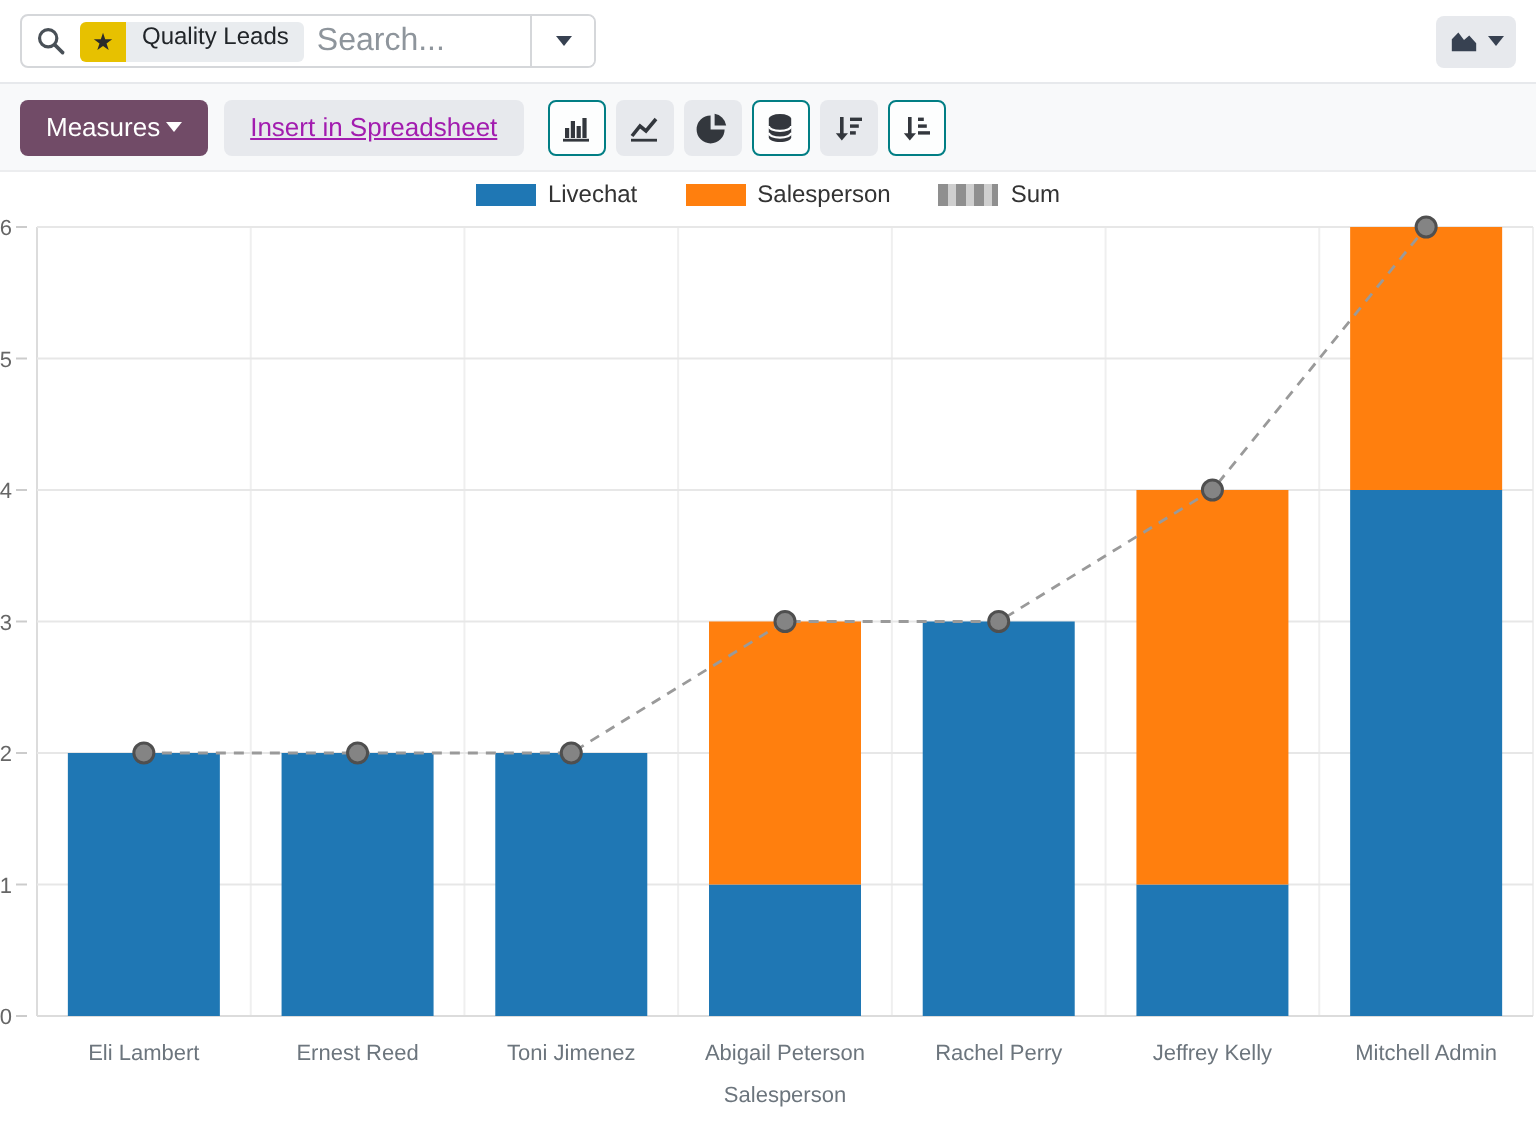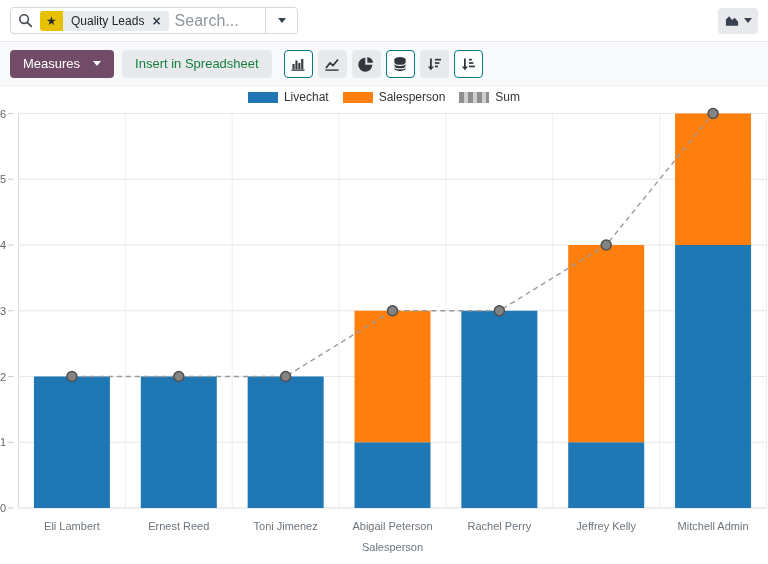--- a/index.html
+++ b/index.html
@@ -40,20 +40,21 @@
   }
   .facet-star {
     background: #e7c100; color: #2b2b2b;
     display: flex; align-items: center; justify-content: center;
     width: 23px; font-size: 12px;
   }
   .facet-body {
     background: #e9ecef; color: #212529;
     display: flex; align-items: center; gap: 8px;
     padding: 0 8px;
+    flex-direction: column;
   }
   .facet-close { color: #374151; font-size: 14px; font-weight: bold; line-height: 1; cursor: pointer; }
   .o-search-input {
     flex: 1; border: 0; outline: none; min-width: 20px;
     font-size: 16px; color: #374151; padding: 0 6px;
     font-family: "Liberation Sans", sans-serif; background: transparent;
   }
   .o-search-input::placeholder { color: #8e959c; }
   .search-caret-btn {
     flex: 0 0 32px; height: 100%;
@@ -81,34 +82,34 @@
     padding: 0 10px; gap: 8px;
   }
   .btn {
     height: 28px; border: 1px solid transparent; border-radius: 4px;
     font-family: "Liberation Sans", sans-serif;
     font-size: 13px; display: inline-flex; align-items: center; justify-content: center;
     cursor: pointer;
   }
   .btn-measures {
     background: #714b67; color: #fff; font-weight: 500;
-    padding: 0 12px; gap: 13px;
+    padding: 0 12px; gap: 3px;
   }
   .btn-measures .caret-down { border-top-color: #fff; }
-  .btn-light { background: #e7e9ed; color: #15803d; padding: 0 12px; }
+  .btn-light { background: #e7e9ed; color: #a21caf; padding: 0 12px; text-decoration: underline; }
   .icon-group { display: flex; gap: 5px; margin-left: 4px; }
   .btn-icon { width: 29px; padding: 0; background: #e7e9ed; }
   .btn-icon.active { background: #fdfefe; border: 1px solid #017e84; }
   .btn-icon svg { display: block; }
 
   
   .o-chart { position: relative; height: 478px; background: #fff; }
   .chart-legend {
     position: absolute; top: 4px; left: 0; right: 0;
-    display: flex; justify-content: center; align-items: center; gap: 14px;
+    display: flex; justify-content: center; align-items: center; gap: 24px;
     z-index: 2;
   }
   .legend-item { display: inline-flex; align-items: center; gap: 6px; cursor: pointer; }
   .legend-swatch { width: 30px; height: 11px; display: inline-block; }
   .legend-swatch.dashed {
     background: repeating-linear-gradient(90deg, #8f8f8f 0 5px, #cfcfcf 5px 9px);
   }
   .legend-label { font-size: 12px; color: #333; }
   .chart-svg { position: absolute; inset: 0; }
 </style>

